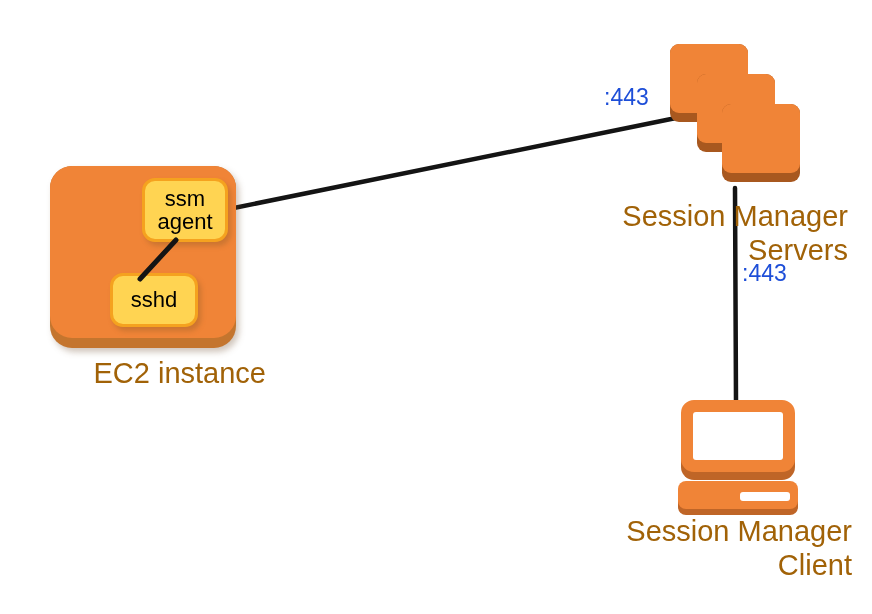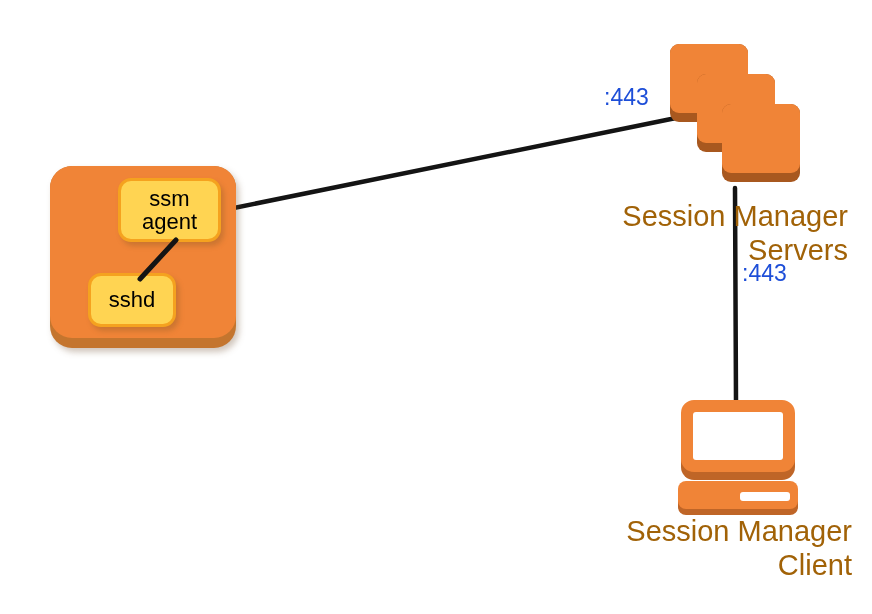--- a/index.html
+++ b/index.html
@@ -78,27 +78,27 @@
     display: flex;
     align-items: center;
     justify-content: center;
     text-align: center;
     color: #000000;
     font-size: 22px;
     line-height: 1.06;
     box-shadow: 3px 4px 5px rgba(150,95,40,0.40);
   }
   .svc-box.ssm-agent {
-    left: 118px;
+    left: 142px;
     top: 178px;
-    width: 103px;
+    width: 86px;
     height: 64px;
   }
   .svc-box.sshd {
-    left: 88px;
+    left: 110px;
     top: 273px;
     width: 88px;
     height: 54px;
   }
   .svc-label { pointer-events: none; }
 
   
   .server-stack {
     position: absolute;
     left: 668px;
@@ -258,20 +258,21 @@
 
   <div class="svc-box ssm-agent">
     <span class="svc-label">ssm
 agent</span>
   </div>
 
   <div class="svc-box sshd">
     <span class="svc-label">sshd</span>
   </div>
 
+  <div class="caption caption-ec2">EC2 instance</div>
 
   <div class="server-stack">
     <div class="srv srv-1">
       <div class="srv-bevel"></div>
       <div class="srv-face"></div>
     </div>
     <div class="srv srv-2">
       <div class="srv-bevel"></div>
       <div class="srv-face"></div>
     </div>

